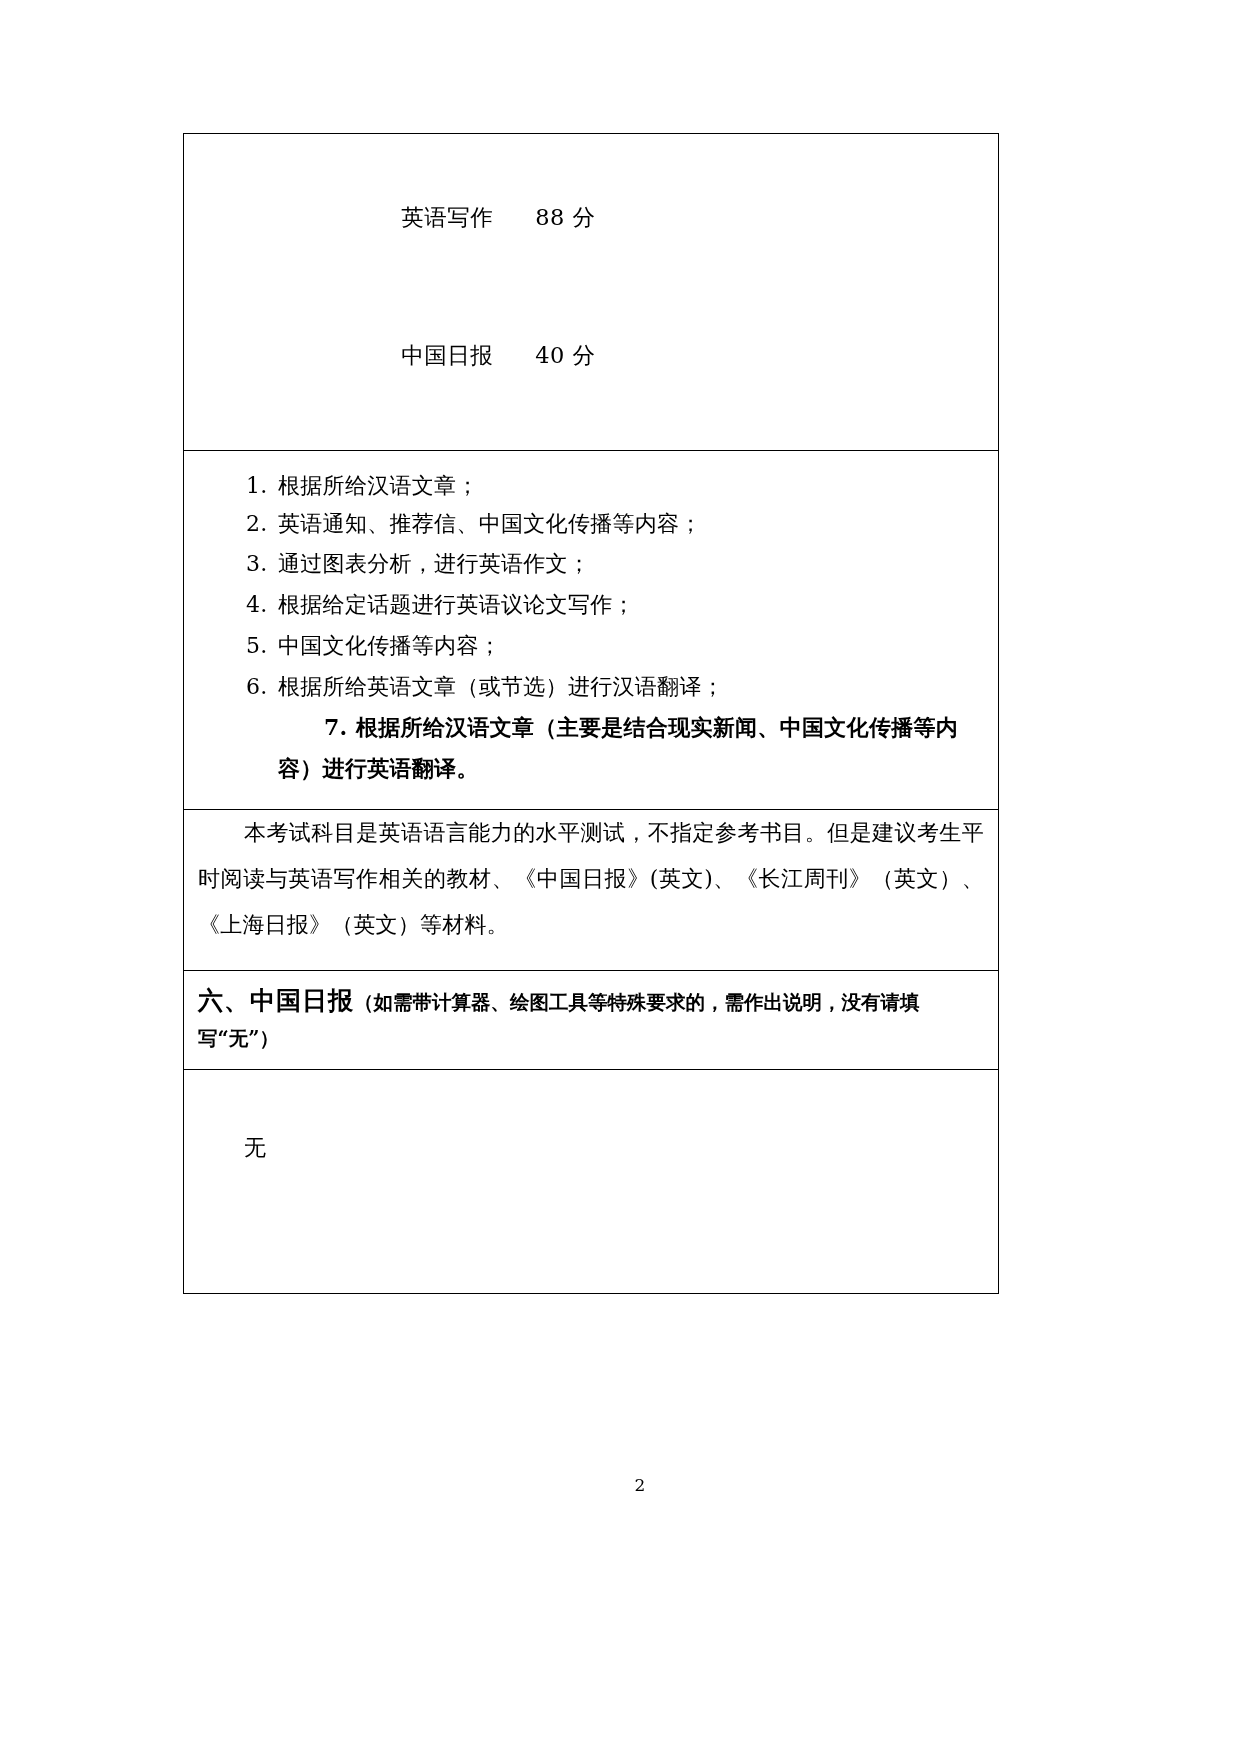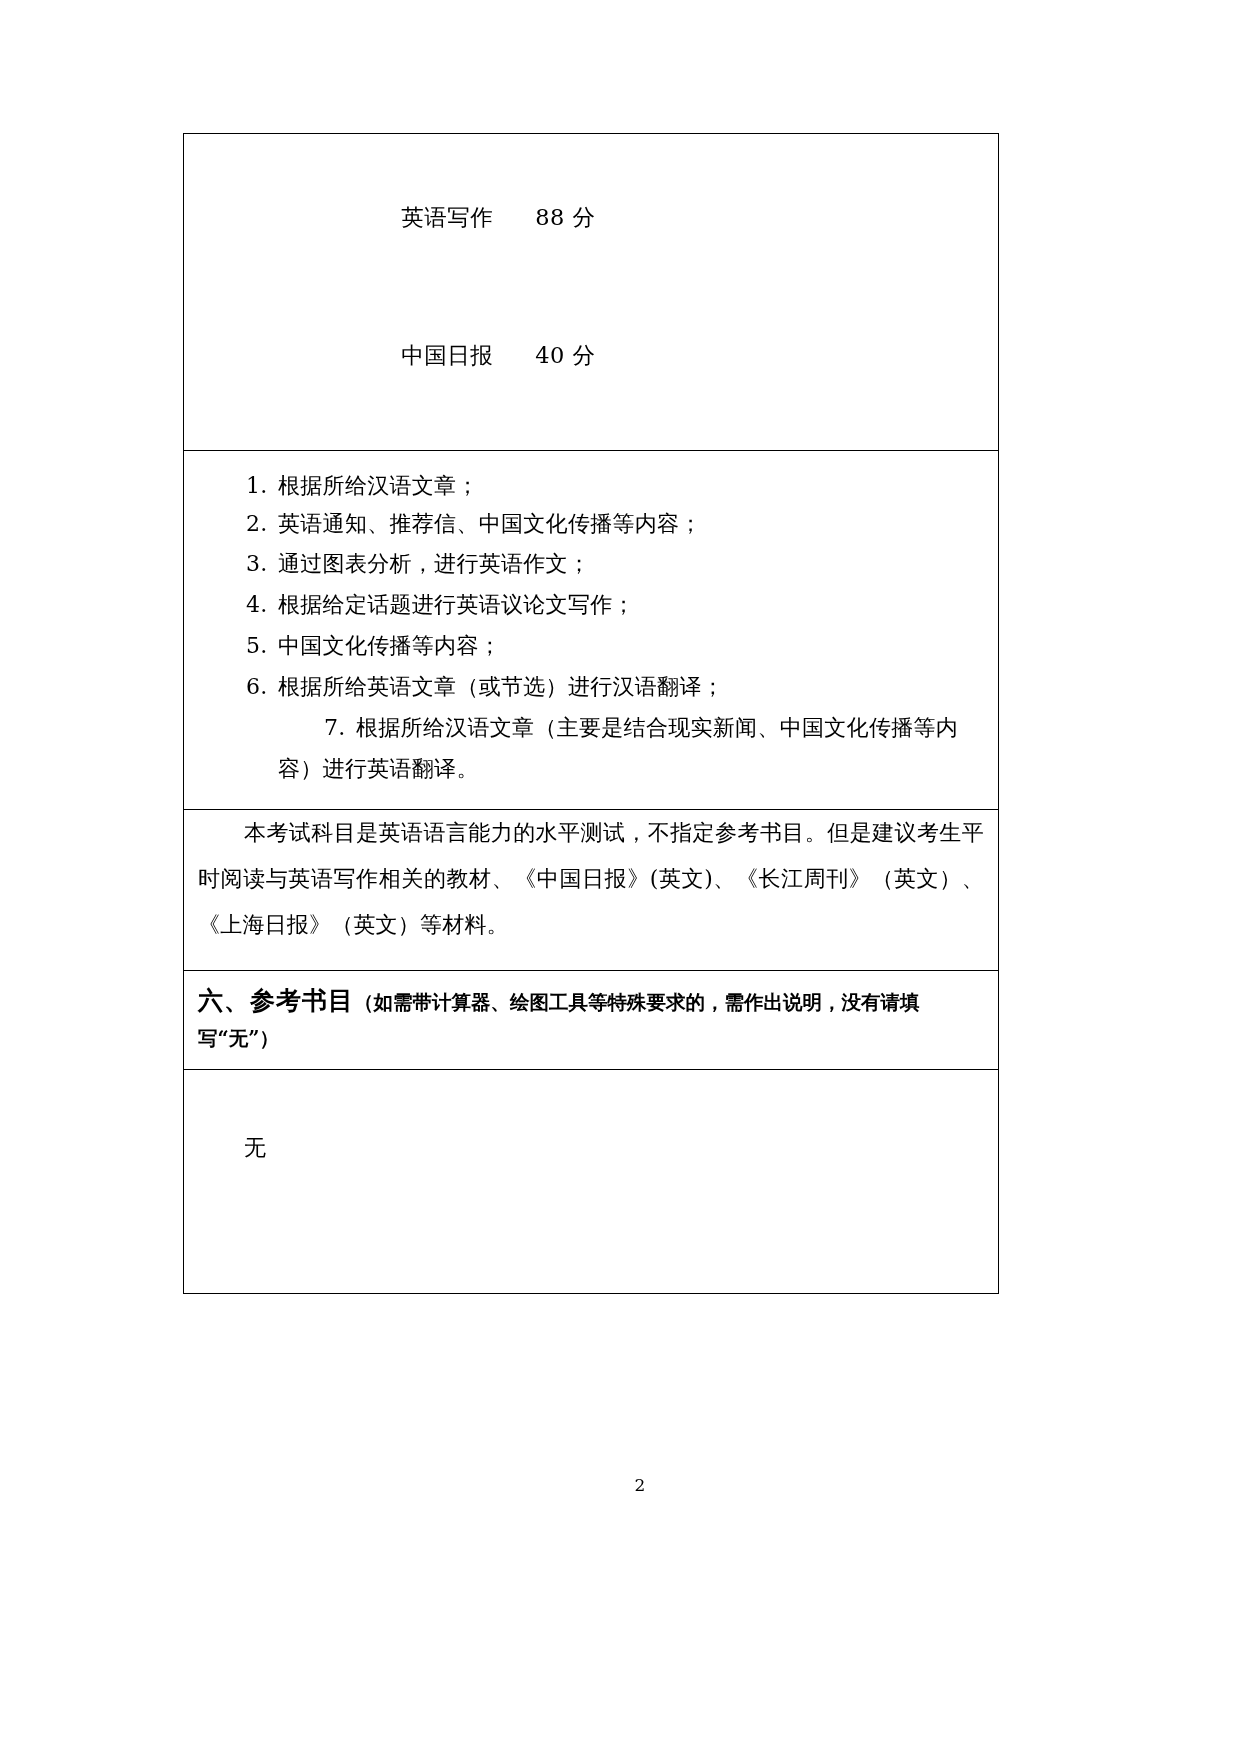--- a/index.html
+++ b/index.html
@@ -82,20 +82,21 @@
   ol.num-list li .num {
     position: absolute;
     left: 46px;
     top: 0;
     width: 32px;
     text-align: left;
   }
   ol.num-list li.tight { line-height: 38px; }
   li.item-wrapped {
     padding-left: 0;
+    font-weight: bold;
   }
   li.item-wrapped .lead {
     display: inline-block;
     width: 78px;
     text-indent: 46px;
   }
 
   
   .body-cell { padding: 0 14px 22px 14px; }
   p.body-para {
@@ -188,21 +189,21 @@
       <tr>
         <td>
           <div class="body-cell">
             <p class="body-para">本考试科目是英语语言能力的水平测试，不指定参考书目。但是建议考生平时阅读与英语写作相关的教材、《中国日报》(英文)、《长江周刊》（英文）、《上海日报》（英文）等材料。</p>
           </div>
         </td>
       </tr>
 
       <tr>
         <td>
-          <div class="sec-heading"><span>六、参考书目</span><span class="sec-note">（如需带计算器、绘图工具等特殊要求的，需作出说明，没有请填写“无”）</span></div>
+          <div class="sec-heading"><span>六、中国日报</span><span class="sec-note">（如需带计算器、绘图工具等特殊要求的，需作出说明，没有请填写“无”）</span></div>
         </td>
       </tr>
 
       <tr>
         <td>
           <div class="empty-cell">
             <div class="empty-text">无</div>
           </div>
         </td>
       </tr>

